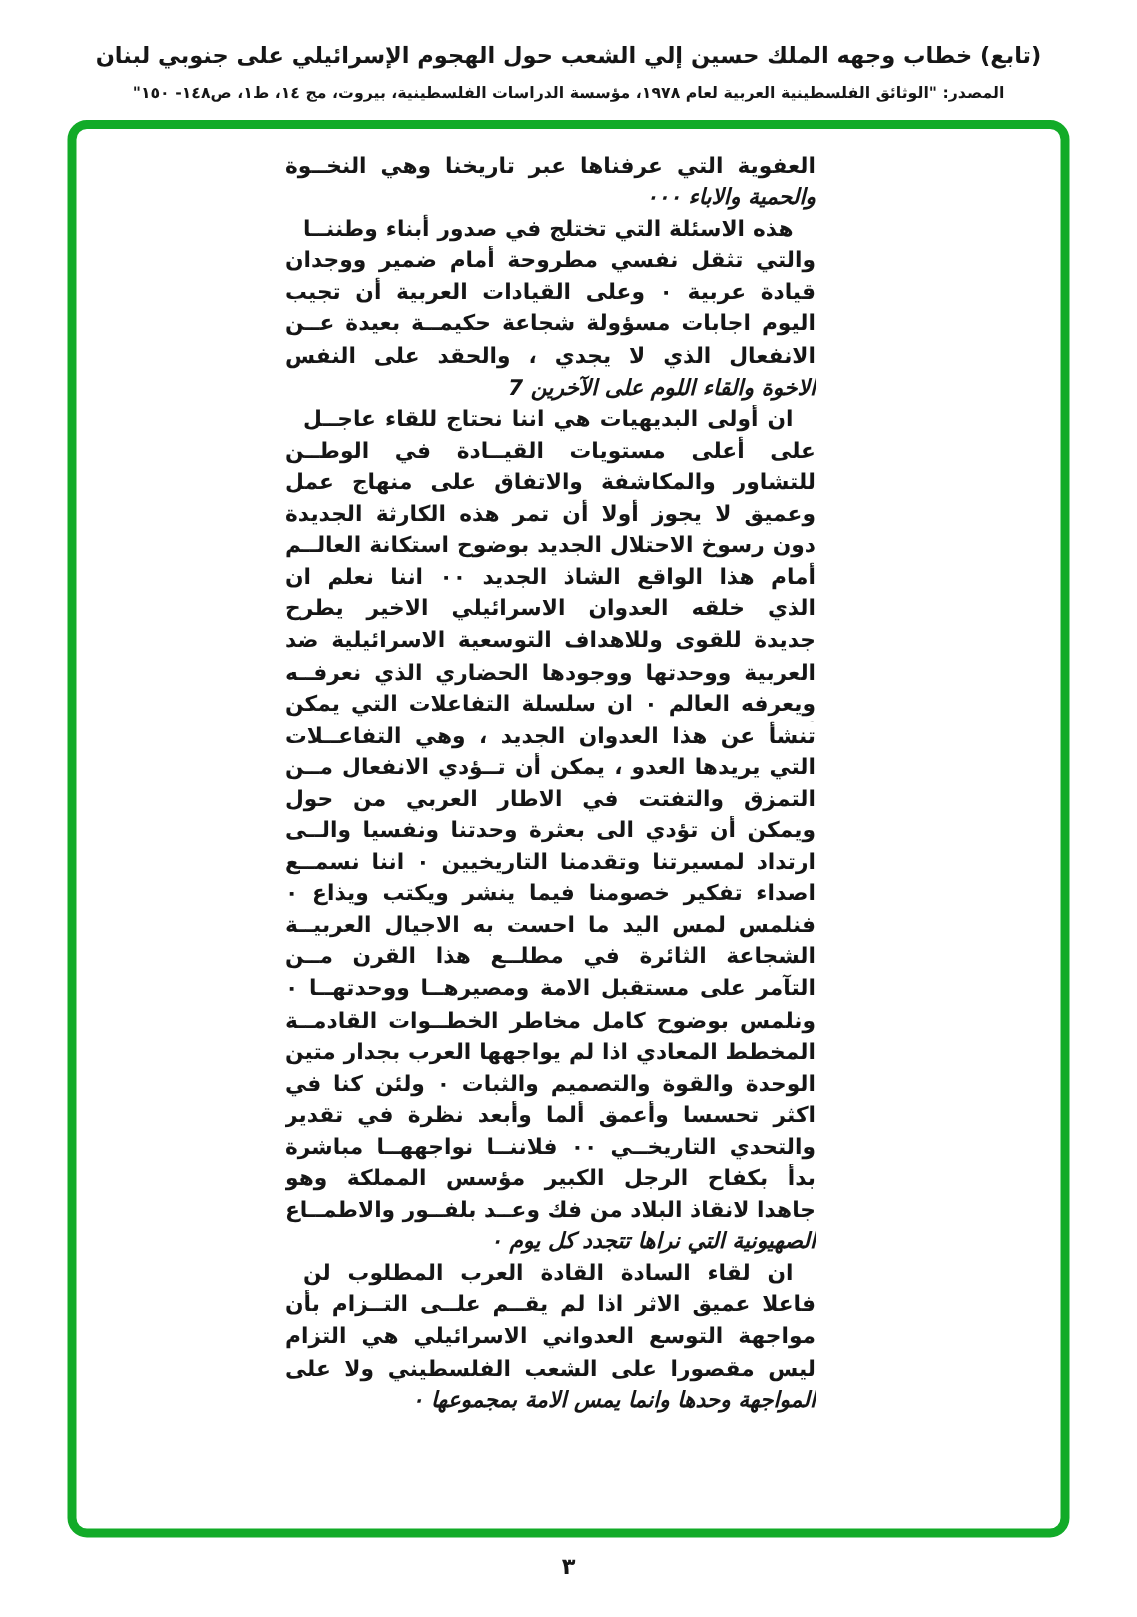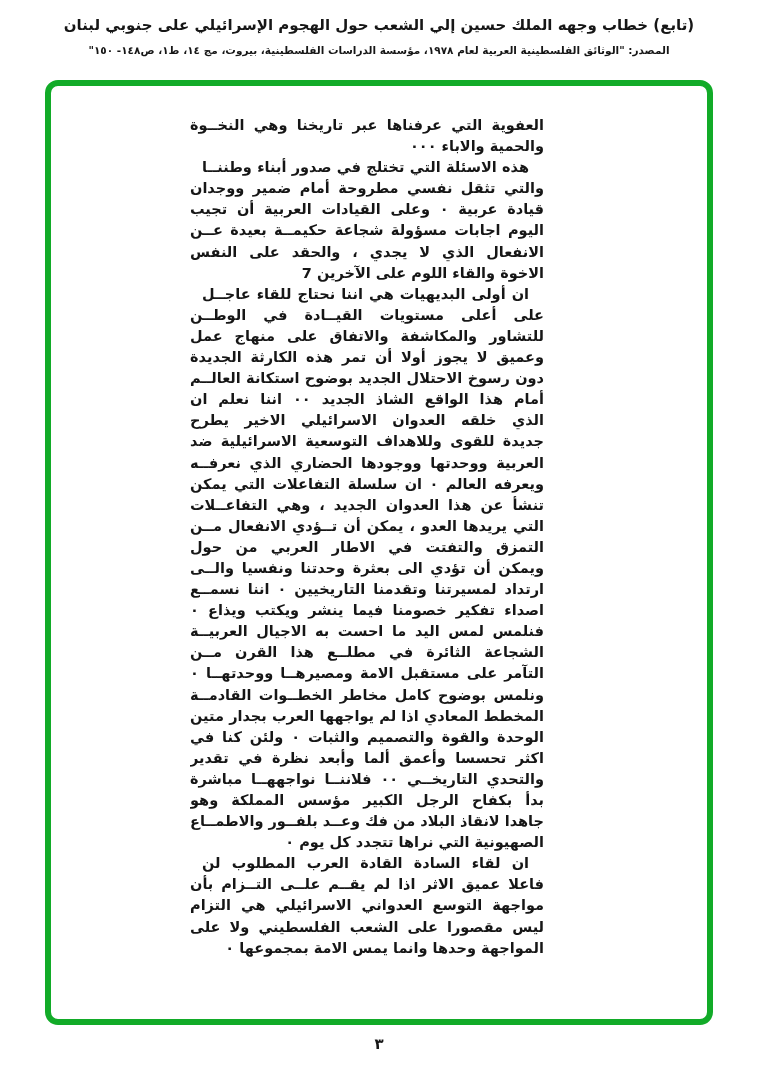--- a/index.html
+++ b/index.html
@@ -7,51 +7,51 @@
   html,body { margin:0; padding:0; }
   body {
     width:758px; height:1078px;
     background:#ffffff;
     position:relative;
     font-family:"DejaVu Sans", sans-serif;
     color:var(--ink);
     overflow:hidden;
   }
   .header {
-    position:absolute; top:16px; left:0; width:758px;
+    position:absolute; top:28px; left:0; width:758px;
     text-align:center; direction:rtl;
   }
   .header .title {
     font-size:15px; font-weight:bold; letter-spacing:0;
     color:var(--ink); white-space:nowrap;
   }
   .header .source {
     margin-top:10px;
     font-size:10.5px; font-weight:bold;
     color:var(--ink); white-space:nowrap;
   }
   .frame {
     position:absolute; left:45px; top:80px;
     width:668px; height:945px;
     border:6px solid var(--green);
     border-radius:13px;
     background:#ffffff;
   }
   .textblock {
-    position:absolute; left:190px; top:115px; width:354px;
+    position:absolute; left:190px; top:101px; width:354px;
     direction:rtl;
   }
   .line {
     font-size:14.5px; font-weight:bold;
     height:21.1px; line-height:21.1px;
     color:var(--ink);
     overflow:hidden;
   }
   .line.justify { text-align:justify; text-align-last:justify; }
-  .line.end { text-align:right; }
+  .line.end { text-align:right;font-style:italic; }
   .line.indent { padding-right:15px;margin-left:12px; }
   .pagenum {
     position:absolute; top:1035px; left:0; width:758px;
     text-align:center;
     font-size:15px; font-weight:bold; color:var(--ink);
   }
 </style>
 </head>
 <body>
 

